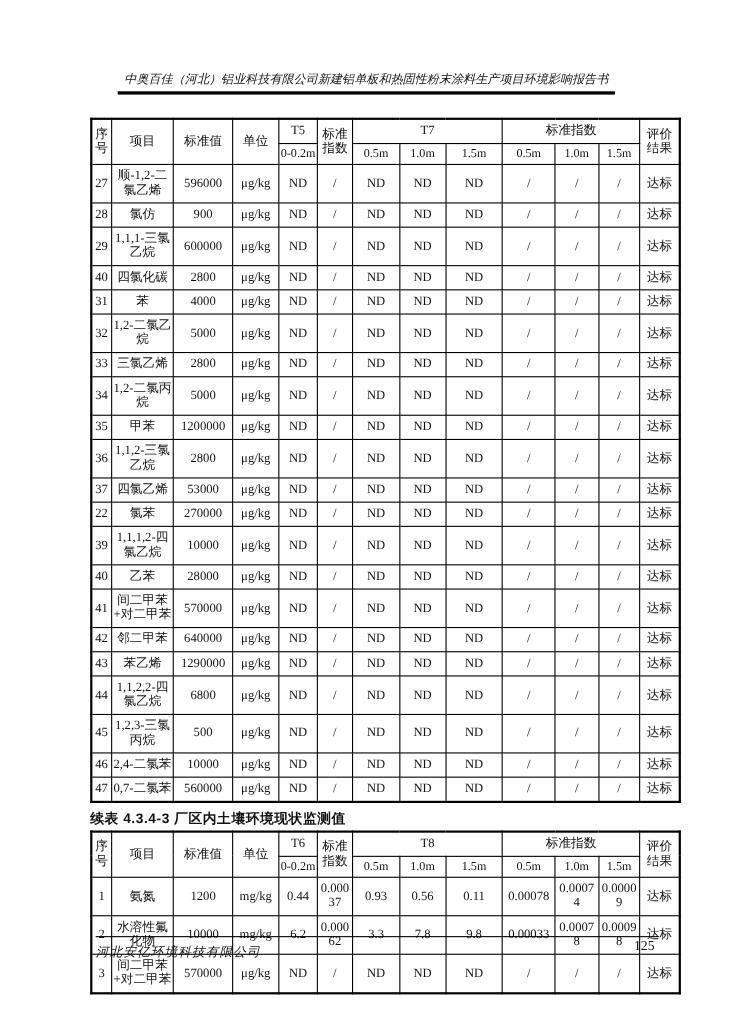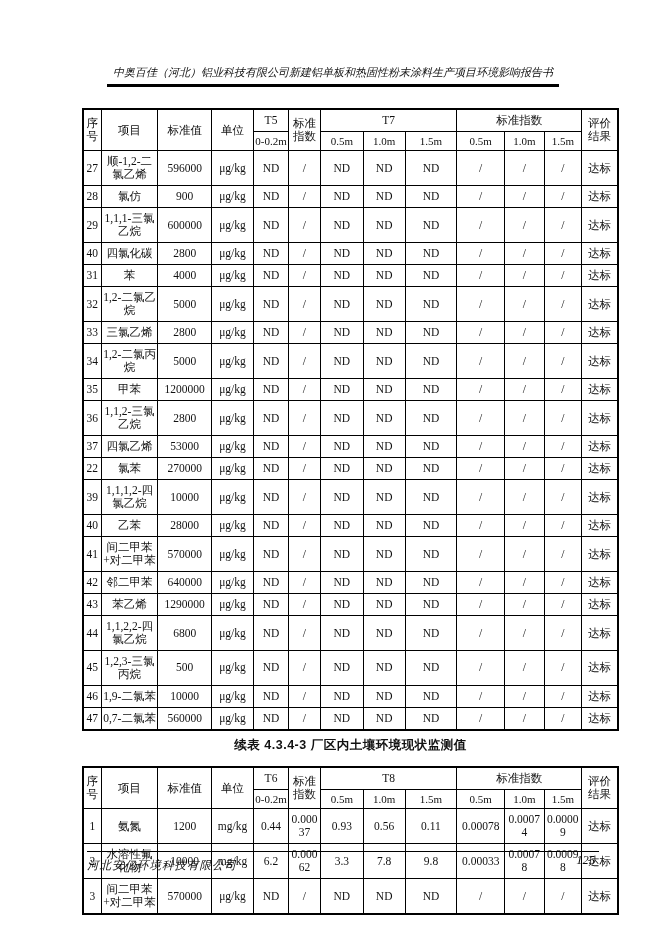--- a/index.html
+++ b/index.html
@@ -47,25 +47,24 @@
   table.soil th.blabel {
     font-weight: normal;
     font-size: 11px;
     padding: 3px 0;
     white-space: nowrap;
   }
   table.soil th.tpoint { white-space: nowrap; padding: 2px 0; text-align: center; }
   .t1 { margin-top: 21px; }
   .caption {
     width: 537px;
-    text-align: center;
     font-family: "Liberation Sans", "DejaVu Sans", sans-serif;
     font-weight: bold;
     font-size: 12.5px;
-    margin: 6px 0 12px 0;
+    margin: 6px 0 2px 0;
     letter-spacing: 0.5px;
   }
   
   .footer {
     position: absolute;
     left: 87px;
     top: 851px;
     width: 512px;
   }
   .footer-rule { border-top: 1.5px solid #000; height: 0; }
@@ -77,21 +76,20 @@
   .footer-company {
     font-size: 11.5px;
     font-style: italic;
     letter-spacing: 1px;
     margin-top: 6px;
   }
   .page-number {
     font-size: 12.5px;
     margin-top: 1px;
     padding-right: 4px;
-    font-style: italic;
   }
 </style>
 </head>
 <body>
 
 <div class="doc-header">
   <span class="title-underline">中奥百佳（河北）铝业科技有限公司新建铝单板和热固性粉末涂料生产项目环境影响报告书</span>
 </div>
 
 <div class="content">
@@ -415,21 +413,21 @@
           <td>ND</td>
           <td>ND</td>
           <td>ND</td>
           <td>/</td>
           <td>/</td>
           <td>/</td>
           <td>达标</td>
         </tr>
         <tr>
           <td>46</td>
-          <td>1,9-二氯苯</td>
+          <td>2,4-二氯苯</td>
           <td>10000</td>
           <td>μg/kg</td>
           <td>ND</td>
           <td>/</td>
           <td>ND</td>
           <td>ND</td>
           <td>ND</td>
           <td>/</td>
           <td>/</td>
           <td>/</td>

